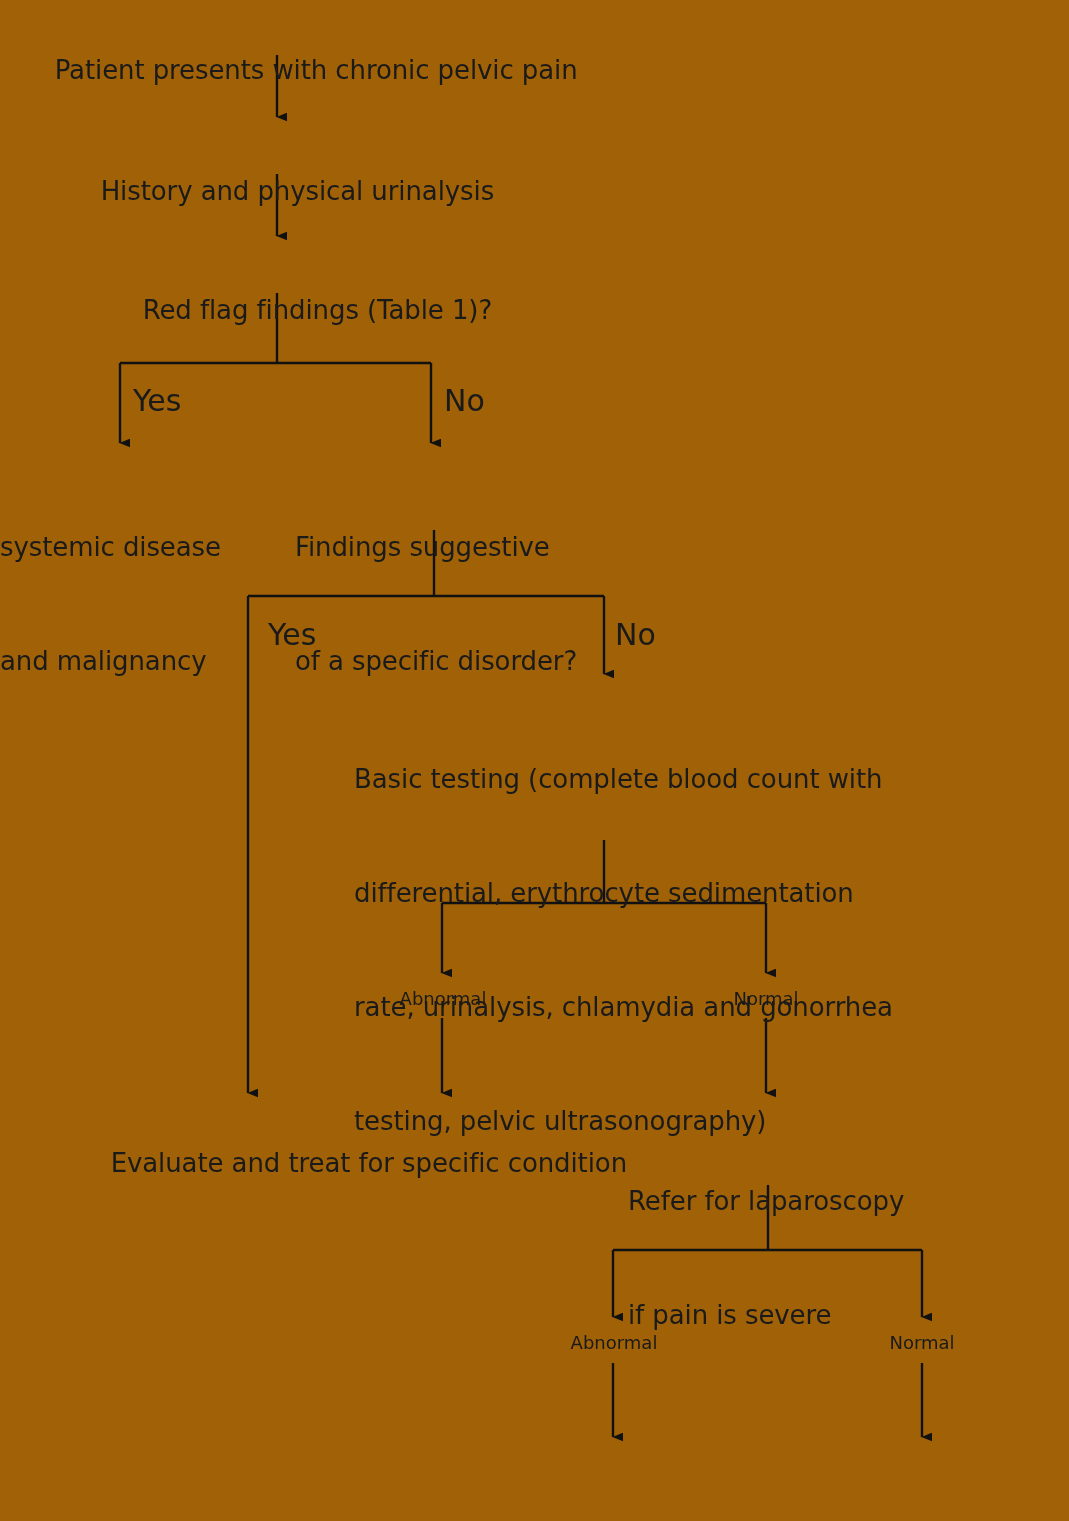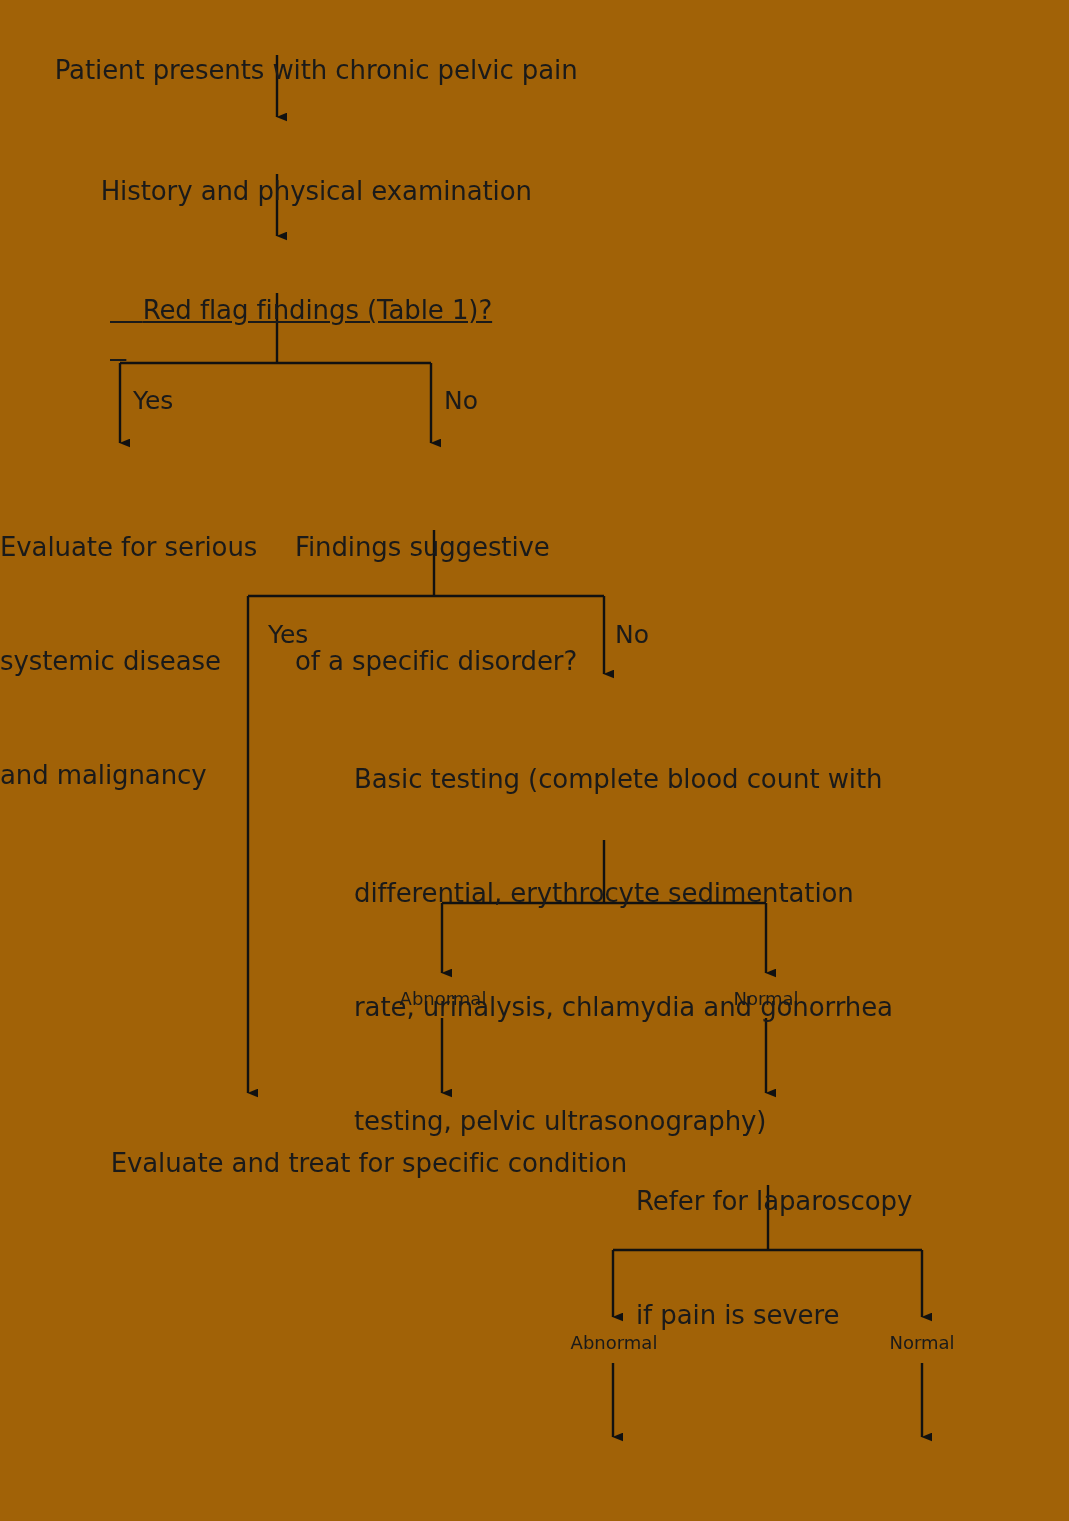--- a/index.html
+++ b/index.html
@@ -32,21 +32,21 @@
     line-height: 38px;
     letter-spacing: -0.1px;
     color: #1a1a1a;
     white-space: pre;
   }
   .node.lft {
     text-align: left;
   }
   .edge-label {
     position: absolute;
-    font-size: 25px;
+    font-size: 30px;
     line-height: 30px;
     color: #1a1a1a;
     white-space: pre;
   }
   .branch-label {
     position: absolute;
     font-size: 18px;
     line-height: 32px;
     color: #1a1a1a;
     white-space: pre;
@@ -99,50 +99,49 @@
       <line x1="613" y1="1363" x2="613" y2="1437" marker-end="url(#arrow)"></line>
       <line x1="922" y1="1363" x2="922" y2="1437" marker-end="url(#arrow)"></line>
     </g>
   </svg>
 
   <div class="node lft" style="left:22px; top:13px;">
     <span>Patient presents with chronic pelvic pain</span>
   </div>
 
   <div class="node lft" style="left:68px; top:134px;">
-    <span>History and physical examination</span>
+    <span>History and physical urinalysis</span>
   </div>
 
-  <div class="node lft" style="left:110px; top:253px;text-decoration:underline;">
+  <div class="node lft" style="left:110px; top:253px;">
     <span>Red flag findings (Table 1)?</span>
   </div>
 
   <div class="node lft" style="left:0px; top:452px;">
-    <div>Evaluate for serious</div>
     <div>systemic disease</div>
     <div>and malignancy</div>
   </div>
 
   <div class="node lft" style="left:295px; top:452px;">
     <div>Findings suggestive</div>
     <div>of a specific disorder?</div>
   </div>
 
   <div class="node lft" style="left:354px; top:684px;">
     <div>Basic testing (complete blood count with</div>
     <div>differential, erythrocyte sedimentation</div>
     <div>rate, urinalysis, chlamydia and gonorrhea</div>
     <div>testing, pelvic ultrasonography)</div>
   </div>
 
   <div class="node lft" style="left:78px; top:1106px;text-align:center;">
     <span>Evaluate and treat for specific condition</span>
   </div>
 
-  <div class="node lft" style="left:628px; top:1106px;margin-left:8px;">
+  <div class="node lft" style="left:628px; top:1106px;">
     <div>Refer for laparoscopy</div>
     <div>if pain is severe</div>
   </div>
 
   <div class="node lft" style="left:509px; top:1450px;">
     
     
   </div>
 
   <div class="node lft" style="left:777px; top:1450px;">

